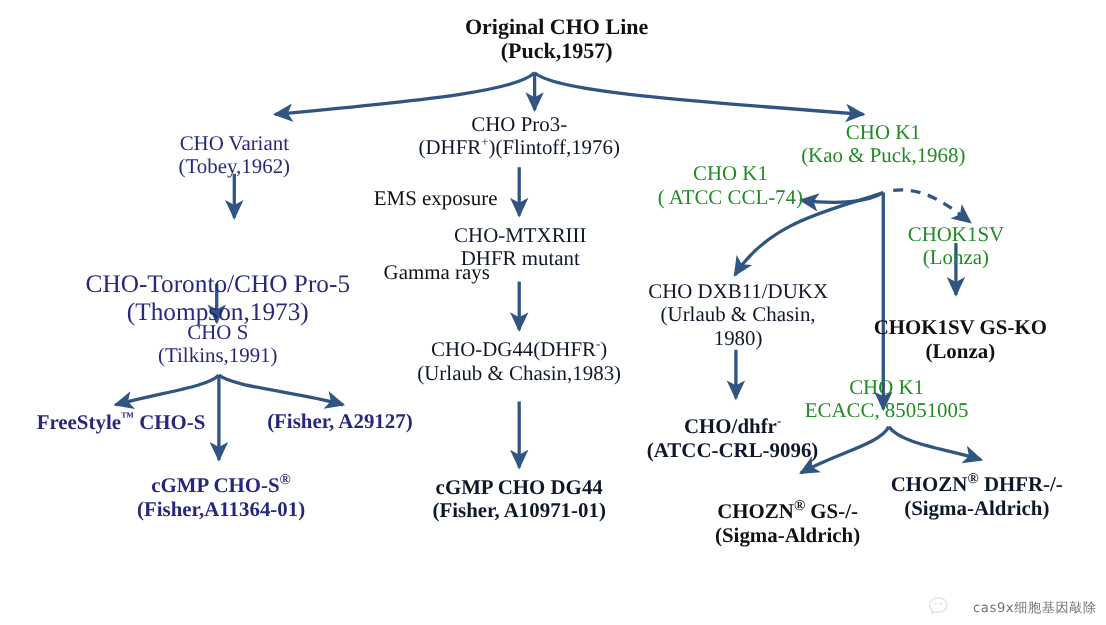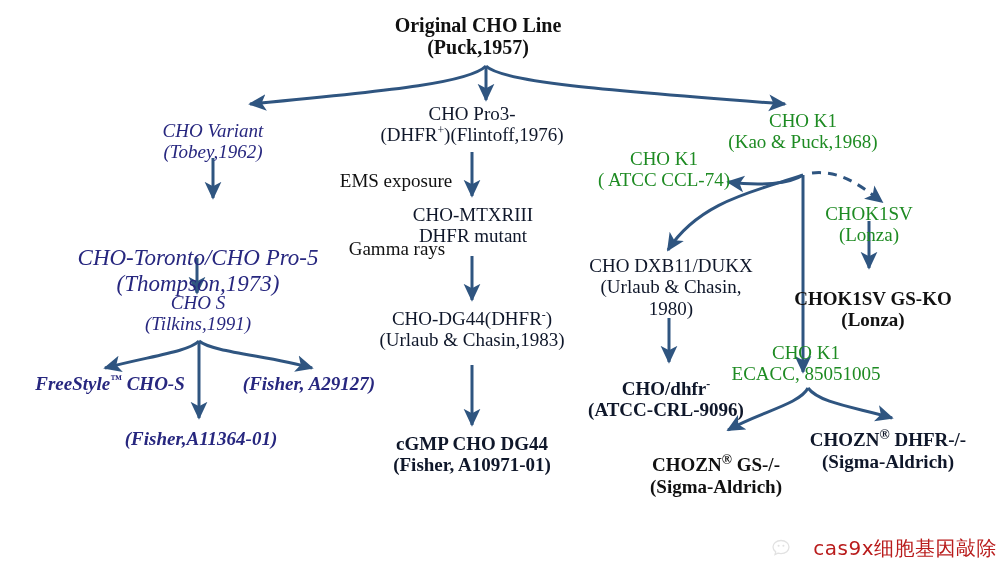--- a/index.html
+++ b/index.html
@@ -15,21 +15,21 @@
     overflow: hidden;
     font-family: "Liberation Serif", "DejaVu Serif", serif;
   }
   .node {
     position: absolute;
     text-align: center;
     line-height: 1.12;
     white-space: nowrap;
   }
   .node .ln { display: block; }
-  .blue  { color: #27277f; font-style: italic; }
+  .blue  { color: #27277f; }
   .green { color: #1e8b23; }
   .dred  { color: #0f172a; }
   .black { color: #111111; }
   .bold  { font-weight: bold; }
   sup, sub { font-size: 0.62em; line-height: 0; }
   sup { vertical-align: super; }
   .tm { font-size: 0.62em; vertical-align: super; }
   .reg { font-size: 0.72em; vertical-align: super; }
   svg.arrows {
     position: absolute;
@@ -38,23 +38,23 @@
     height: 568px;
     pointer-events: none;
   }
   .wm {
     position: absolute;
     right: 8px;
     bottom: 6px;
     display: flex;
     align-items: center;
     gap: 17px;
-    color: #b91c1c;
+    color: #737373;
     font-family: "DejaVu Sans", "Liberation Sans", sans-serif;
-    font-size: 20px;
+    font-size: 12px;
     letter-spacing: 0.5px;
     user-select: none;
   }
   .wm svg { display: block; }
 </style>
 </head>
 <body>
 
 <div id="canvas">
 
@@ -87,21 +87,21 @@
       <path d="M669,318 L669,362"></path>
       <path d="M869,221 L869,268"></path>
 
       <path d="M808,388 C800,404 760,412 728,430"></path>
       <path d="M808,388 C820,404 860,408 892,418"></path>
     </g>
 
     <path d="M812,173 C840,170 860,185 882,202" fill="none" stroke="#2f5580" stroke-width="3" stroke-dasharray="9,7" marker-end="url(#ah)"></path>
   </svg>
 
-  <div class="node black bold" style="left:372px; top:14px; width:212px; font-size:20px;">
+  <div class="node black bold" style="left:400px; top:14px; width:212px; font-size:20px;">
     <span class="ln">Original CHO Line</span>
     <span class="ln">(Puck,1957)</span>
   </div>
 
   <div class="node blue" style="left:133px; top:120px; width:160px; font-size:19px;">
     <span class="ln">CHO Variant</span>
     <span class="ln">(Tobey,1962)</span>
   </div>
 
   <div class="node blue" style="left:57px; top:223px; width:282px; font-size:23px;margin-top:22px;">
@@ -116,20 +116,21 @@
 
   <div class="node blue bold" style="left:6px; top:373px; width:208px; font-size:19px;">
     <span class="ln">FreeStyle<span class="tm">™</span> CHO-S</span>
   </div>
 
   <div class="node blue bold" style="left:218px; top:373px; width:182px; font-size:19px;">
     <span class="ln">(Fisher, A29127)</span>
   </div>
 
   <div class="node blue bold" style="left:90px; top:428px; width:222px; font-size:19px;">
+    <span class="ln">cGMP CHO-S<span class="reg">®</span></span>
     <span class="ln">(Fisher,A11364-01)</span>
   </div>
 
   <div class="node dred" style="left:348px; top:103px; width:248px; font-size:19px;">
     <span class="ln">CHO Pro3-</span>
     <span class="ln">(DHFR<sup>+</sup>)(Flintoff,1976)</span>
   </div>
 
   <div class="node black" style="left:321px; top:170px; width:150px; font-size:19px;">
     <span class="ln">EMS exposure</span>

